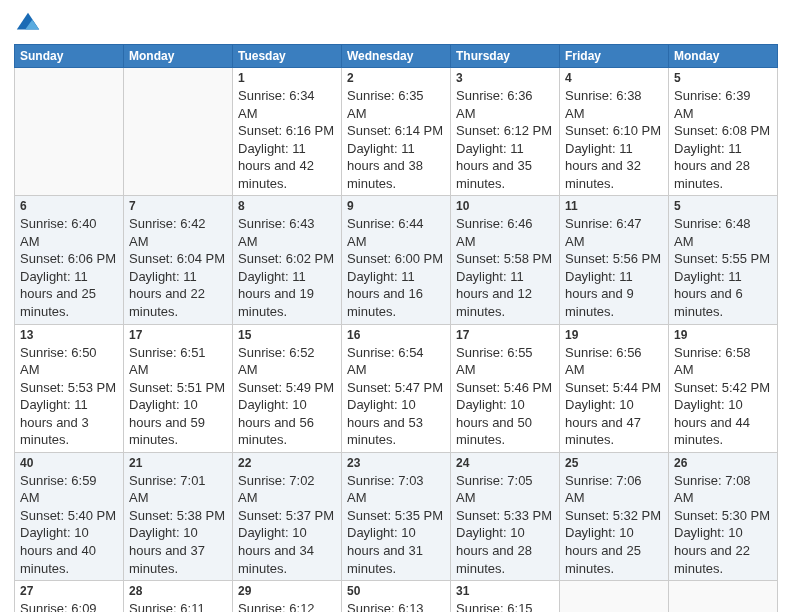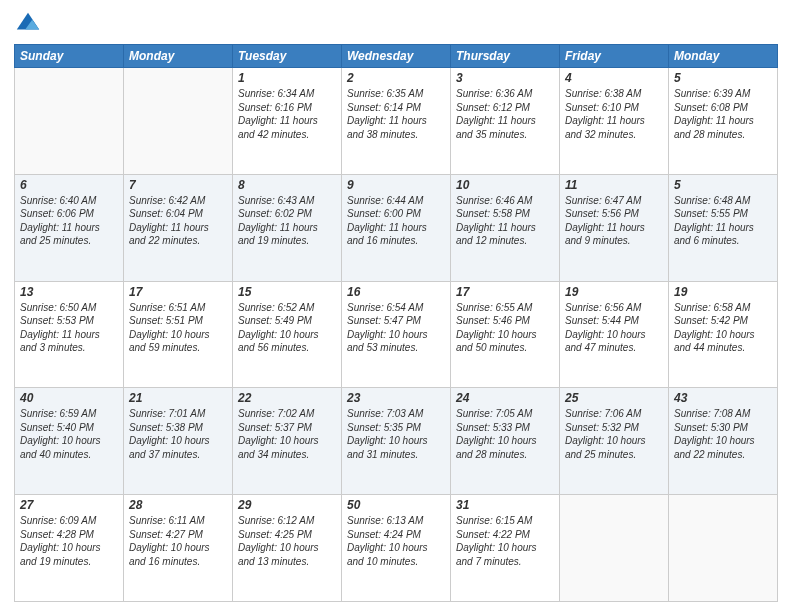--- a/index.html
+++ b/index.html
@@ -9,21 +9,20 @@
       font-family: Arial, sans-serif;
       background: #fff;
       overflow: hidden;
     }
     .page {
       width: 792px;
       height: 612px;
       display: flex;
       flex-direction: column;
       padding: 10px 14px 10px 14px;
-      font-style: italic;
     }
     .header {
       display: flex;
       justify-content: space-between;
       align-items: flex-start;
       margin-bottom: 6px;
     }
     .logo {
       display: flex;
       align-items: center;
@@ -88,21 +87,21 @@
     .calendar td.empty {
       background: #f9f9f9;
     }
     .day-num {
       font-size: 12px;
       font-weight: bold;
       display: block;
       margin-bottom: 2px;
     }
     .day-info {
-      font-size: 10px;
+      font-size: 13px;
       line-height: 1.35;
       color: #333;
     }
     .row-alt td {
       background: #f0f4f8;
     }
   </style>
 </head>
 <body>
 
@@ -240,21 +239,21 @@
           </td>
           <td>
             <span class="day-num">24</span>
             <div class="day-info">Sunrise: 7:05 AM<br>Sunset: 5:33 PM<br>Daylight: 10 hours and 28 minutes.</div>
           </td>
           <td>
             <span class="day-num">25</span>
             <div class="day-info">Sunrise: 7:06 AM<br>Sunset: 5:32 PM<br>Daylight: 10 hours and 25 minutes.</div>
           </td>
           <td>
-            <span class="day-num">43</span>
+            <span class="day-num">26</span>
             <div class="day-info">Sunrise: 7:08 AM<br>Sunset: 5:30 PM<br>Daylight: 10 hours and 22 minutes.</div>
           </td>
         </tr>
         <tr>
           <td>
             <span class="day-num">27</span>
             <div class="day-info">Sunrise: 6:09 AM<br>Sunset: 4:28 PM<br>Daylight: 10 hours and 19 minutes.</div>
           </td>
           <td>
             <span class="day-num">28</span>

